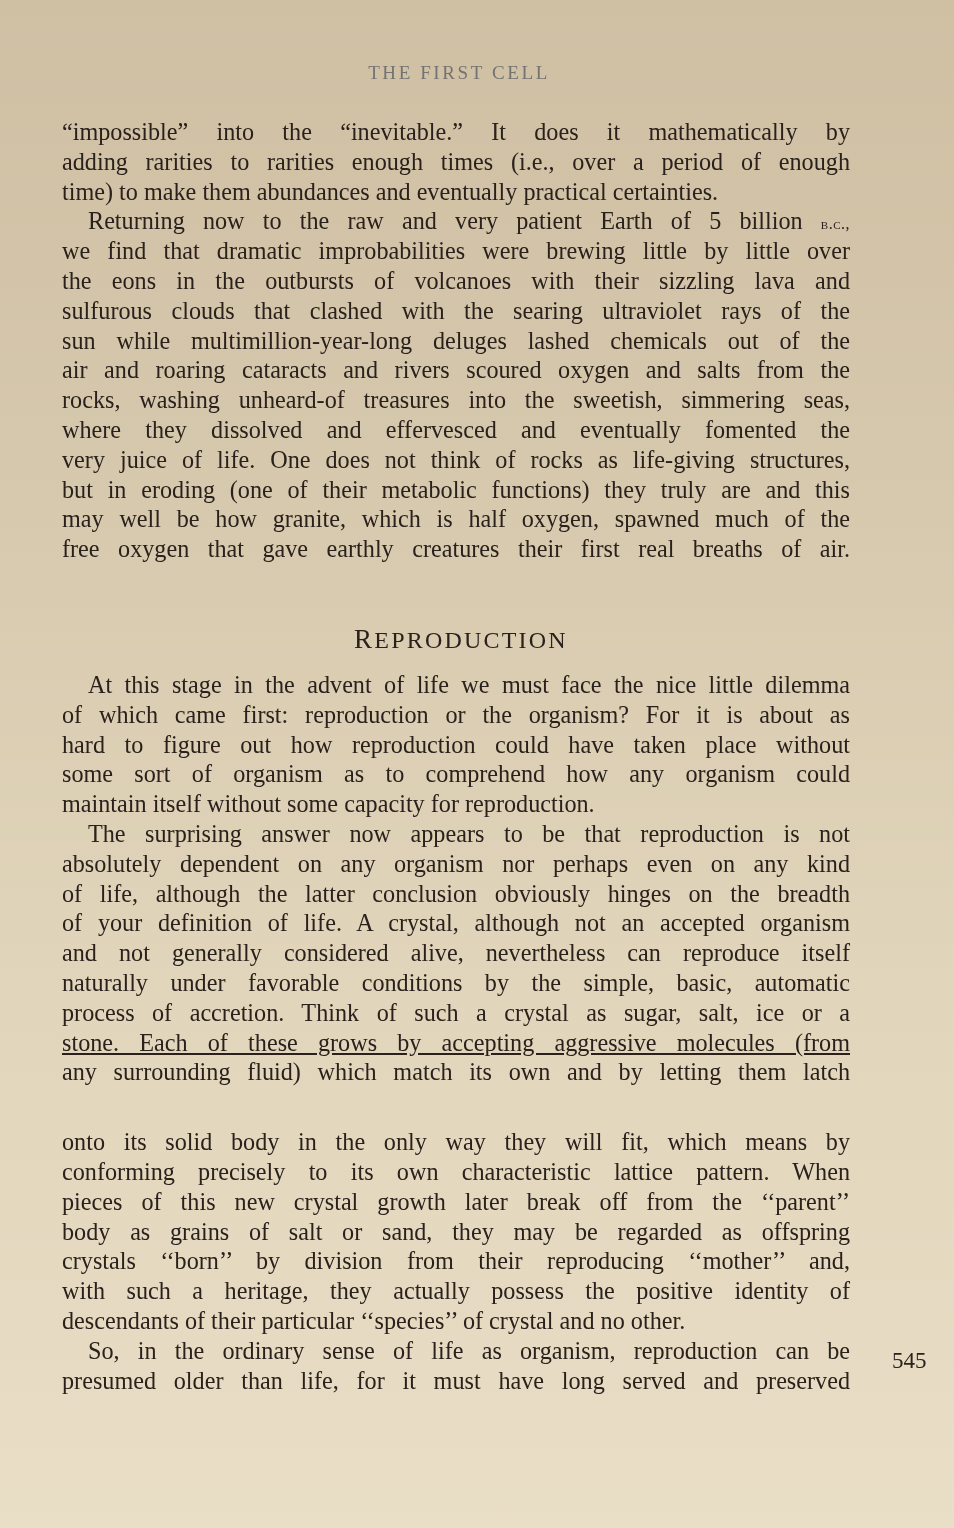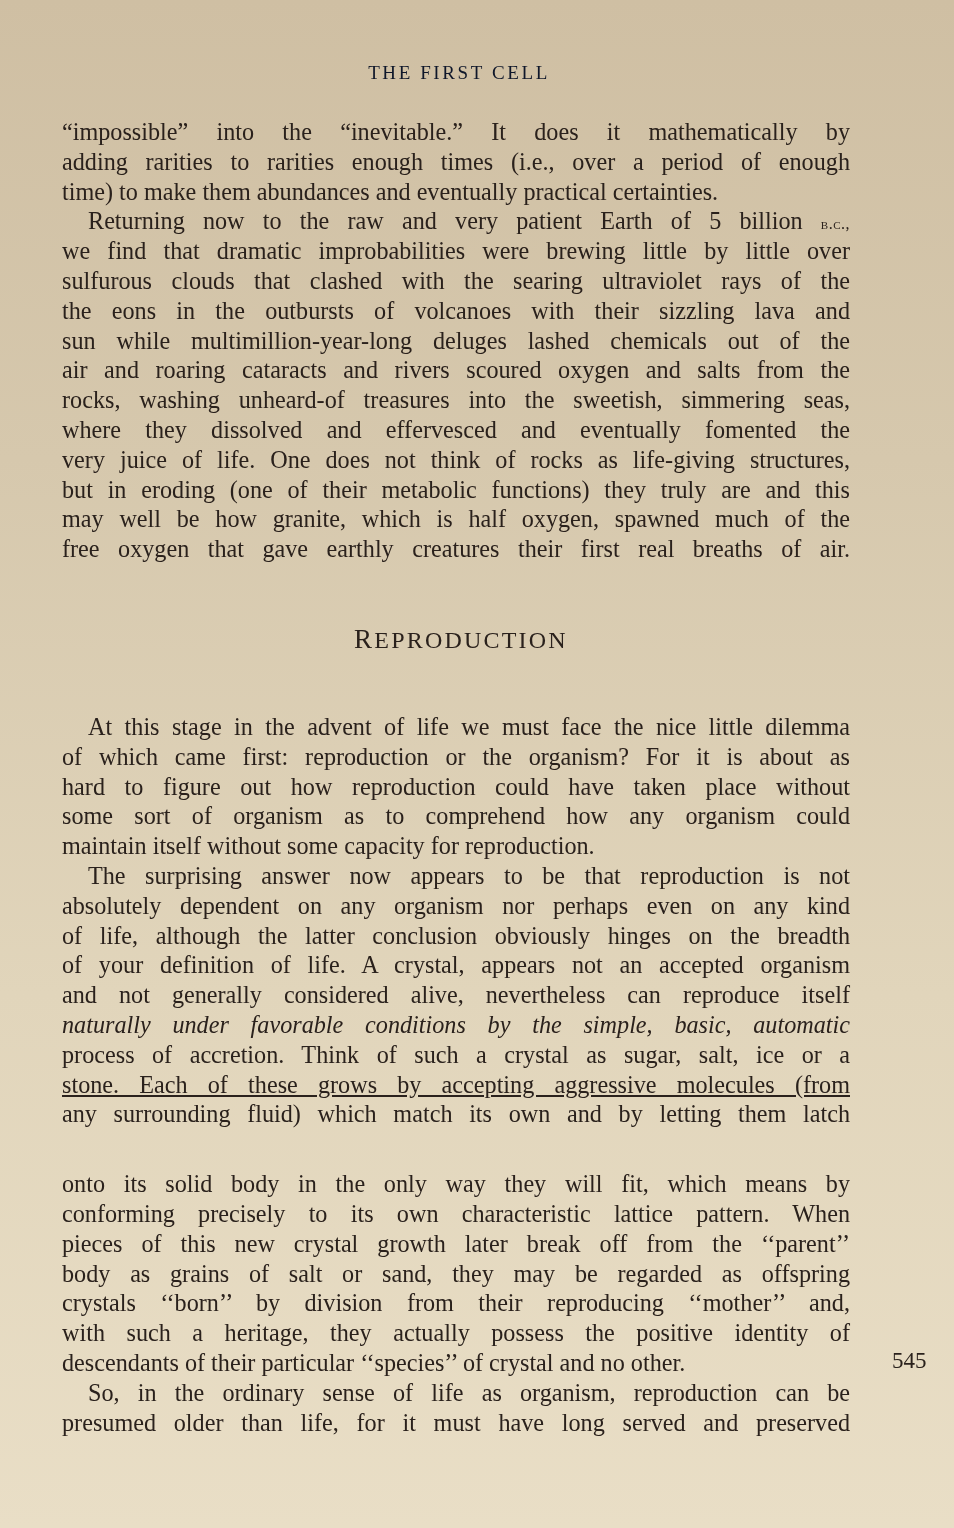--- a/index.html
+++ b/index.html
@@ -23,21 +23,21 @@
       height: 1528px;
     }
     .running-head {
       position: absolute;
       top: 62px;
       left: 0;
       width: 918px;
       text-align: center;
       font-size: 19px;
       letter-spacing: 2.6px;
-      color: #0f172a;
+      color: #737373;
     }
     .text-block {
       position: absolute;
       left: 62px;
       width: 788px;
       font-size: 24.2px;
       line-height: 29.8px;
       text-align: justify;
       text-align-last: justify;
     }
@@ -48,21 +48,21 @@
       height: 29.8px;
       overflow: visible;
     }
     .text-block .line.last {
       text-align-last: left;
     }
     .text-block .line.indent {
       padding-left: 26px;
     }
     #block1 { top: 117px; }
-    #block2 { top: 712px; }
+    #block2 { top: 670px; }
     .section-heading {
       position: absolute;
       top: 624px;
       left: 0;
       width: 922px;
       text-align: center;
       font-size: 26px;
       letter-spacing: 2.2px;
       color: #2a211c;
     }
@@ -91,22 +91,22 @@
 <div class="page">
 
   <div class="running-head">THE FIRST CELL</div>
 
   <div class="text-block" id="block1">
     <span class="line" style="word-spacing: 0px;">“impossible” into the “inevitable.”  It does it mathematically by</span>
     <span class="line" style="word-spacing: 0px;">adding rarities to rarities enough times (i.e., over a period of enough</span>
     <span class="line last">time) to make them abundances and eventually practical certainties.</span>
     <span class="line indent" style="word-spacing: 0px;"><span>Returning now to the raw and very patient Earth of 5 billion</span> <span class="small-caps">b.c.,</span></span>
     <span class="line" style="word-spacing: 0px;">we find that dramatic improbabilities were brewing little by little over</span>
+    <span class="line" style="word-spacing: 0px;">the eons in the outbursts of volcanoes with their sizzling lava and</span>
     <span class="line" style="word-spacing: 0px;">sulfurous clouds that clashed with the searing ultraviolet rays of the</span>
-    <span class="line" style="word-spacing: 0px;">the eons in the outbursts of volcanoes with their sizzling lava and</span>
     <span class="line" style="word-spacing: 0px;">sun while multimillion-year-long deluges lashed chemicals out of the</span>
     <span class="line" style="word-spacing: 0px;">air and roaring cataracts and rivers scoured oxygen and salts from the</span>
     <span class="line" style="word-spacing: 0px;">rocks, washing unheard-of treasures into the sweetish, simmering seas,</span>
     <span class="line" style="word-spacing: 0px;">where they dissolved and effervesced and eventually fomented the</span>
     <span class="line" style="word-spacing: 0px;">very juice of life.  One does not think of rocks as life-giving structures,</span>
     <span class="line" style="word-spacing: 0px;">but in eroding (one of their metabolic functions) they truly are and this</span>
     <span class="line" style="word-spacing: 0px;">may well be how granite, which is half oxygen, spawned much of the</span>
     <span class="line" style="word-spacing: 0px;">free oxygen that gave earthly creatures their first real breaths of air.</span>
   </div>
 
@@ -114,23 +114,23 @@
 
   <div class="text-block" id="block2">
     <span class="line indent" style="word-spacing: 0px;">At this stage in the advent of life we must face the nice little dilemma</span>
     <span class="line" style="word-spacing: 0px;">of which came first: reproduction or the organism?  For it is about as</span>
     <span class="line" style="word-spacing: 0px;">hard to figure out how reproduction could have taken place without</span>
     <span class="line" style="word-spacing: 0px;">some sort of organism as to comprehend how any organism could</span>
     <span class="line last">maintain itself without some capacity for reproduction.</span>
     <span class="line indent" style="word-spacing: 0px;">The surprising answer now appears to be that reproduction is not</span>
     <span class="line" style="word-spacing: 0px;">absolutely dependent on any organism nor perhaps even on any kind</span>
     <span class="line" style="word-spacing: 0px;">of life, although the latter conclusion obviously hinges on the breadth</span>
-    <span class="line" style="word-spacing: 0px;">of your definition of life.  A crystal, appears not an accepted organism</span>
+    <span class="line" style="word-spacing: 0px;">of your definition of life.  A crystal, although not an accepted organism</span>
     <span class="line" style="word-spacing: 0px;">and not generally considered alive, nevertheless can reproduce itself</span>
-    <span class="line" style="word-spacing: 0px; font-style: italic;">naturally under favorable conditions by the simple, basic, automatic</span>
+    <span class="line" style="word-spacing: 0px;">naturally under favorable conditions by the simple, basic, automatic</span>
     <span class="line" style="word-spacing: 0px;">process of accretion.  Think of such a crystal as sugar, salt, ice or a</span>
     <span class="line" style="word-spacing: 0px; text-decoration: underline;">stone.  Each of these grows by accepting aggressive molecules (from</span>
     <span class="line" style="word-spacing: 0px;">any surrounding fluid) which match its own and by letting them latch</span>
     <span class="line" style="word-spacing: 0px; margin-top: 40px;">onto its solid body in the only way they will fit, which means by</span>
     <span class="line" style="word-spacing: 0px;">conforming precisely to its own characteristic lattice pattern.  When</span>
     <span class="line" style="word-spacing: 0px;">pieces of this new crystal growth later break off from the ‘‘parent’’</span>
     <span class="line" style="word-spacing: 0px;">body as grains of salt or sand, they may be regarded as offspring</span>
     <span class="line" style="word-spacing: 0px;">crystals ‘‘born’’ by division from their reproducing ‘‘mother’’ and,</span>
     <span class="line" style="word-spacing: 0px;">with such a heritage, they actually possess the positive identity of</span>
     <span class="line last">descendants of their particular ‘‘species’’ of crystal and no other.</span>

